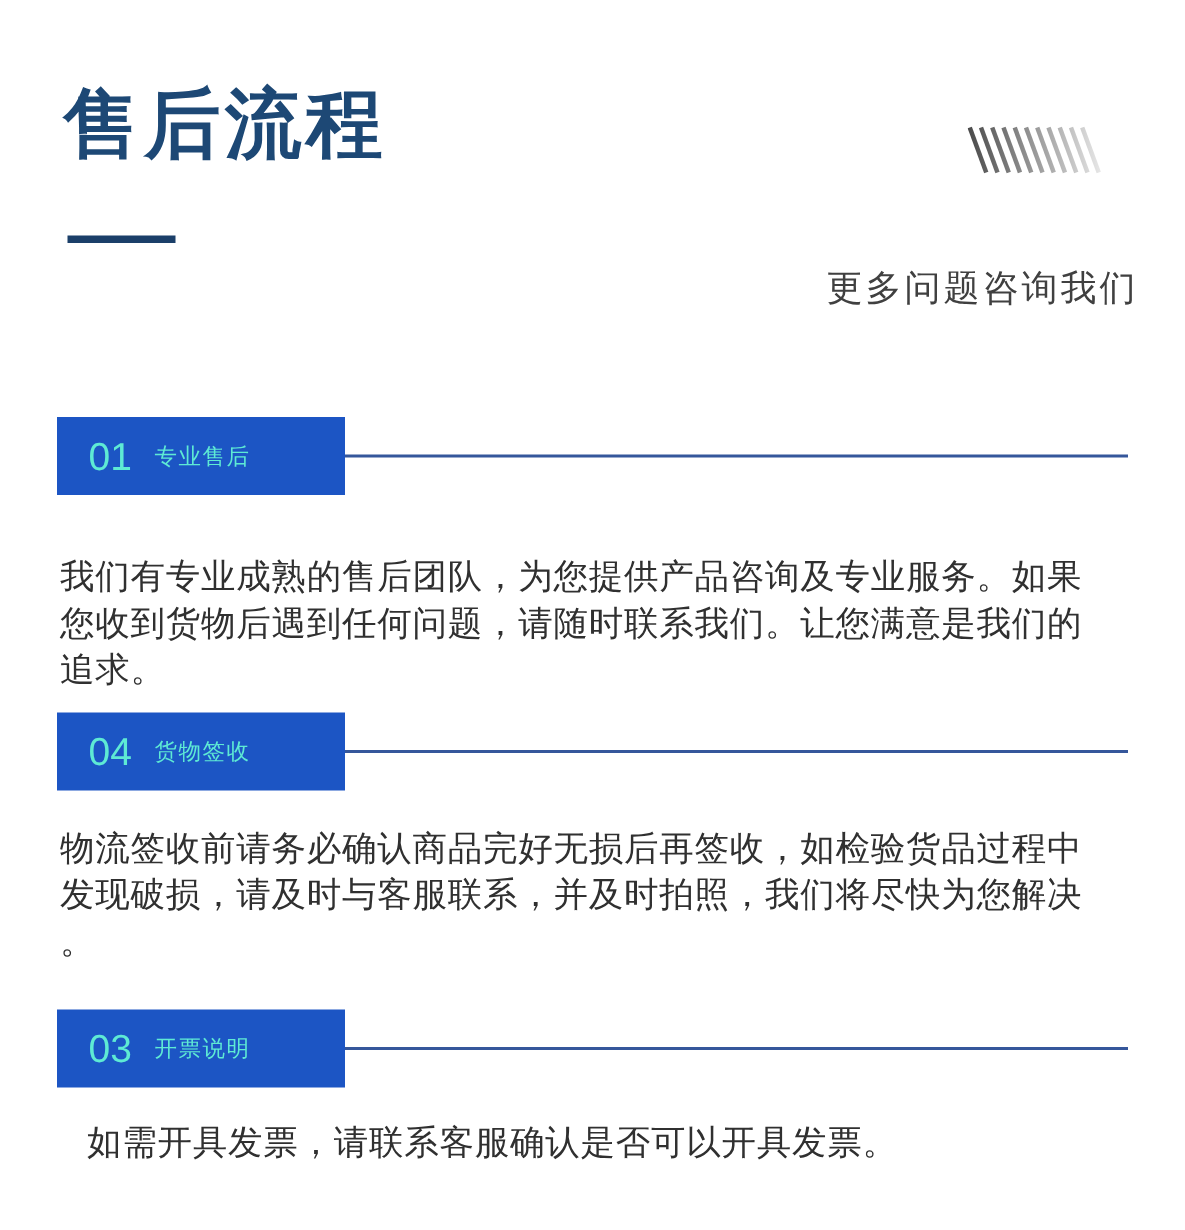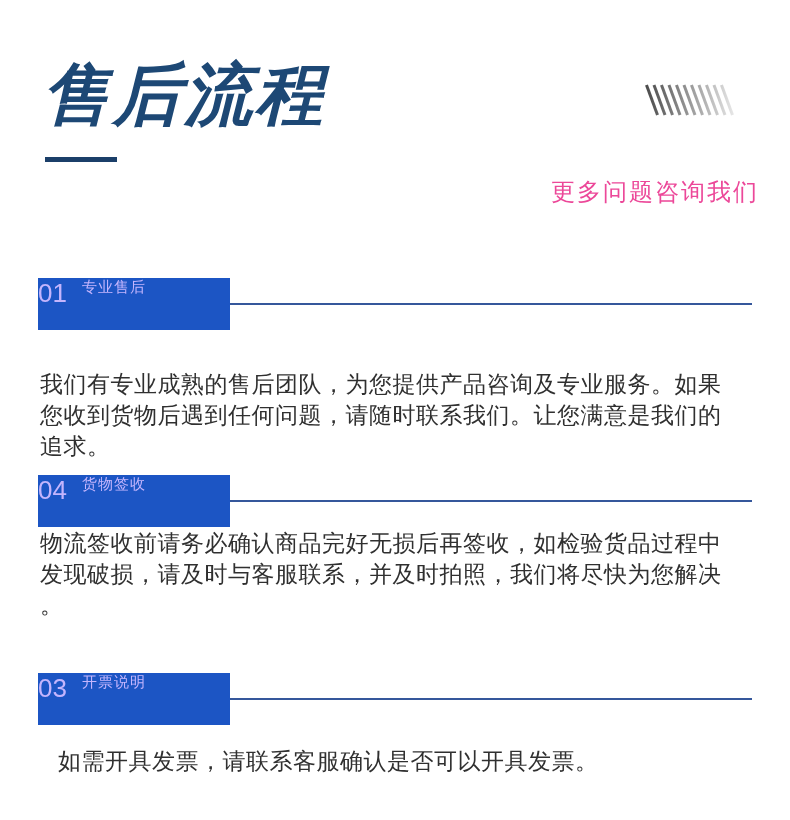--- a/index.html
+++ b/index.html
@@ -8,26 +8,25 @@
     width: 790px;
     height: 820px;
     background: #ffffff;
     overflow: hidden;
     font-family: "Liberation Sans", sans-serif;
   }
   .page-title {
     position: absolute;
     left: 42px;
     top: 50px;
-    font-size: 68px;
+    font-size: 51px;
     font-weight: 900;
     letter-spacing: 3px;
     line-height: 1.3;
     color: #1d4875;
-    font-style: italic;
   }
   .title-underline {
     position: absolute;
     left: 45px;
     top: 157px;
     width: 72px;
     height: 5px;
     background: #1b3f69;
   }
   .subtitle-en {
@@ -41,31 +40,33 @@
     position: absolute;
     left: 645px;
     top: 83px;
   }
   .contact-text {
     position: absolute;
     left: 551px;
     top: 176px;
     font-size: 24px;
     letter-spacing: 2px;
-    color: #ec4899;
+    color: #404040;
   }
   .ribbon {
     position: absolute;
     left: 38px;
     width: 192px;
     height: 52px;
     background: #1c55c4;
-    color: #c4b5fd;
+    color: #5eead4;
     display: flex;
+    align-items: center;
     box-sizing: border-box;
+    padding-left: 21px;
   }
   .ribbon-number {
     font-size: 26px;
     margin-right: 15px;
   }
   .ribbon-label {
     font-size: 15px;
     letter-spacing: 1px;
   }
   .connector {
@@ -79,21 +80,21 @@
     position: absolute;
     left: 40px;
     width: 742px;
     font-size: 23px;
     line-height: 31px;
     letter-spacing: 0.5px;
     color: #303030;
     white-space: pre-line;
   }
   .ribbon-1 { top: 278px; }  .connector-1 { top: 303px; }  .body-1 { top: 369px; }
-  .ribbon-2 { top: 475px; }  .connector-2 { top: 500px; }  .body-2 { top: 528px; }
+  .ribbon-2 { top: 475px; }  .connector-2 { top: 500px; }  .body-2 { top: 550px; }
   .ribbon-3 { top: 673px; }  .connector-3 { top: 698px; }  .body-3 { top: 746px; margin-left: 18px; }
 </style>
 </head>
 <body>
 
 <div class="page">
 
   <div class="page-title">售后流程</div>
   <div class="title-underline"></div>
 

